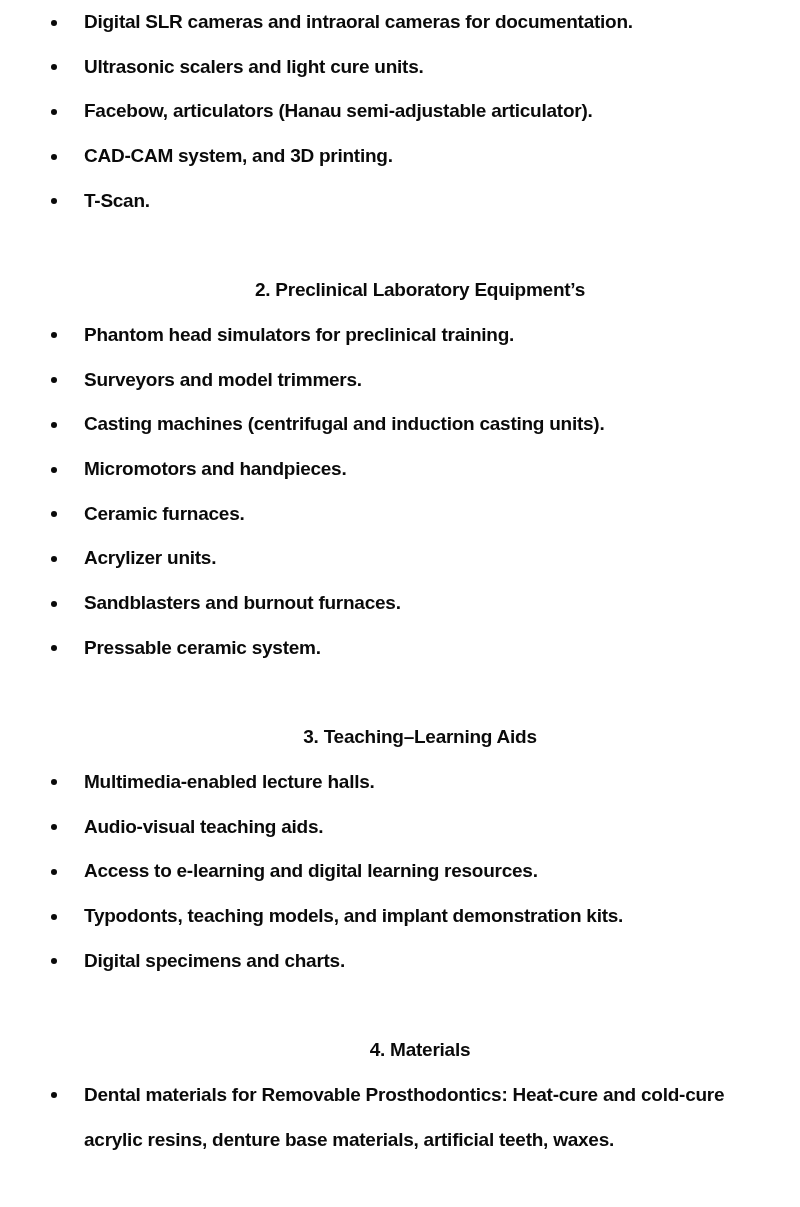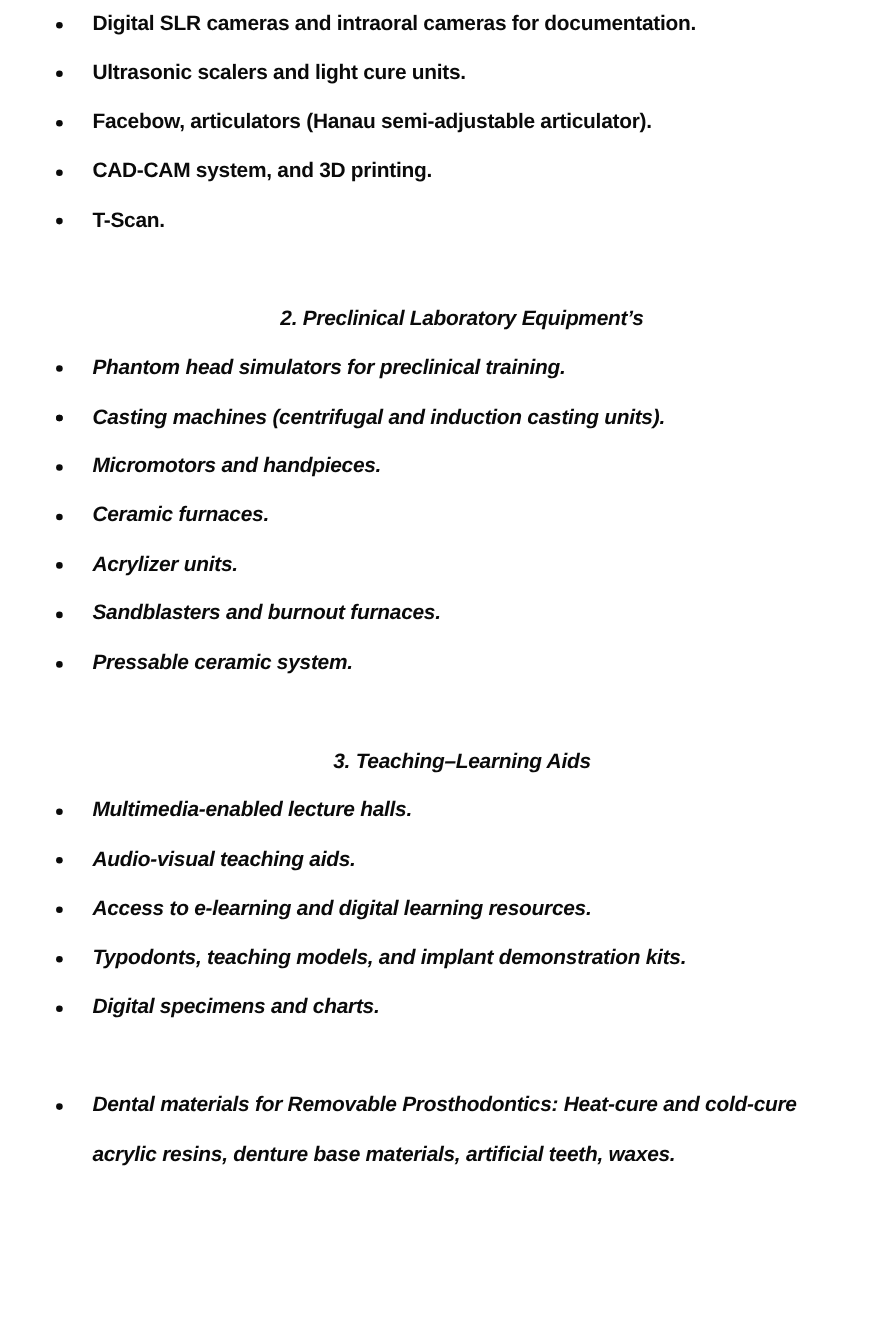--- a/index.html
+++ b/index.html
@@ -22,21 +22,20 @@
     padding: 0 36px 4px 84px;
     font-size: 19px;
     line-height: var(--lh);
     letter-spacing: -0.25px;
   }
   .doc-section {
     margin: 0;
   }
   .doc-section + .doc-section {
     margin-top: var(--lh); 
-    font-style: italic;
   }
   .section-heading {
     margin: 0;
     padding: 0;
     font-size: 19px;
     font-weight: 700;
     line-height: var(--lh);
     text-align: center;
   }
   .bullet-item {
@@ -59,32 +58,33 @@
     <section class="doc-section">
       <div class="bullet-item"><span class="dot"></span><span class="bullet-text">Digital SLR cameras and intraoral cameras for documentation.</span></div>
       <div class="bullet-item"><span class="dot"></span><span class="bullet-text">Ultrasonic scalers and light cure units.</span></div>
       <div class="bullet-item"><span class="dot"></span><span class="bullet-text">Facebow, articulators (Hanau semi-adjustable articulator).</span></div>
       <div class="bullet-item"><span class="dot"></span><span class="bullet-text">CAD-CAM system, and 3D printing.</span></div>
       <div class="bullet-item"><span class="dot"></span><span class="bullet-text">T-Scan.</span></div>
     </section>
     <section class="doc-section">
       <h2 class="section-heading">2. Preclinical Laboratory Equipment’s</h2>
       <div class="bullet-item"><span class="dot"></span><span class="bullet-text">Phantom head simulators for preclinical training.</span></div>
-      <div class="bullet-item"><span class="dot"></span></div>
+      <div class="bullet-item"><span class="dot"></span><span class="bullet-text">Surveyors and model trimmers.</span></div>
       <div class="bullet-item"><span class="dot"></span><span class="bullet-text">Casting machines (centrifugal and induction casting units).</span></div>
       <div class="bullet-item"><span class="dot"></span><span class="bullet-text">Micromotors and handpieces.</span></div>
       <div class="bullet-item"><span class="dot"></span><span class="bullet-text">Ceramic furnaces.</span></div>
       <div class="bullet-item"><span class="dot"></span><span class="bullet-text">Acrylizer units.</span></div>
       <div class="bullet-item"><span class="dot"></span><span class="bullet-text">Sandblasters and burnout furnaces.</span></div>
       <div class="bullet-item"><span class="dot"></span><span class="bullet-text">Pressable ceramic system.</span></div>
     </section>
     <section class="doc-section">
       <h2 class="section-heading">3. Teaching–Learning Aids</h2>
       <div class="bullet-item"><span class="dot"></span><span class="bullet-text">Multimedia-enabled lecture halls.</span></div>
       <div class="bullet-item"><span class="dot"></span><span class="bullet-text">Audio-visual teaching aids.</span></div>
       <div class="bullet-item"><span class="dot"></span><span class="bullet-text">Access to e-learning and digital learning resources.</span></div>
       <div class="bullet-item"><span class="dot"></span><span class="bullet-text">Typodonts, teaching models, and implant demonstration kits.</span></div>
       <div class="bullet-item"><span class="dot"></span><span class="bullet-text">Digital specimens and charts.</span></div>
     </section>
     <section class="doc-section">
+      <h2 class="section-heading">4. Materials</h2>
       <div class="bullet-item"><span class="dot"></span><span class="bullet-text">Dental materials for Removable Prosthodontics: Heat-cure and cold-cure acrylic resins, denture base materials, artificial teeth, waxes.</span></div>
     </section>
   </main>
 
 </body></html>

